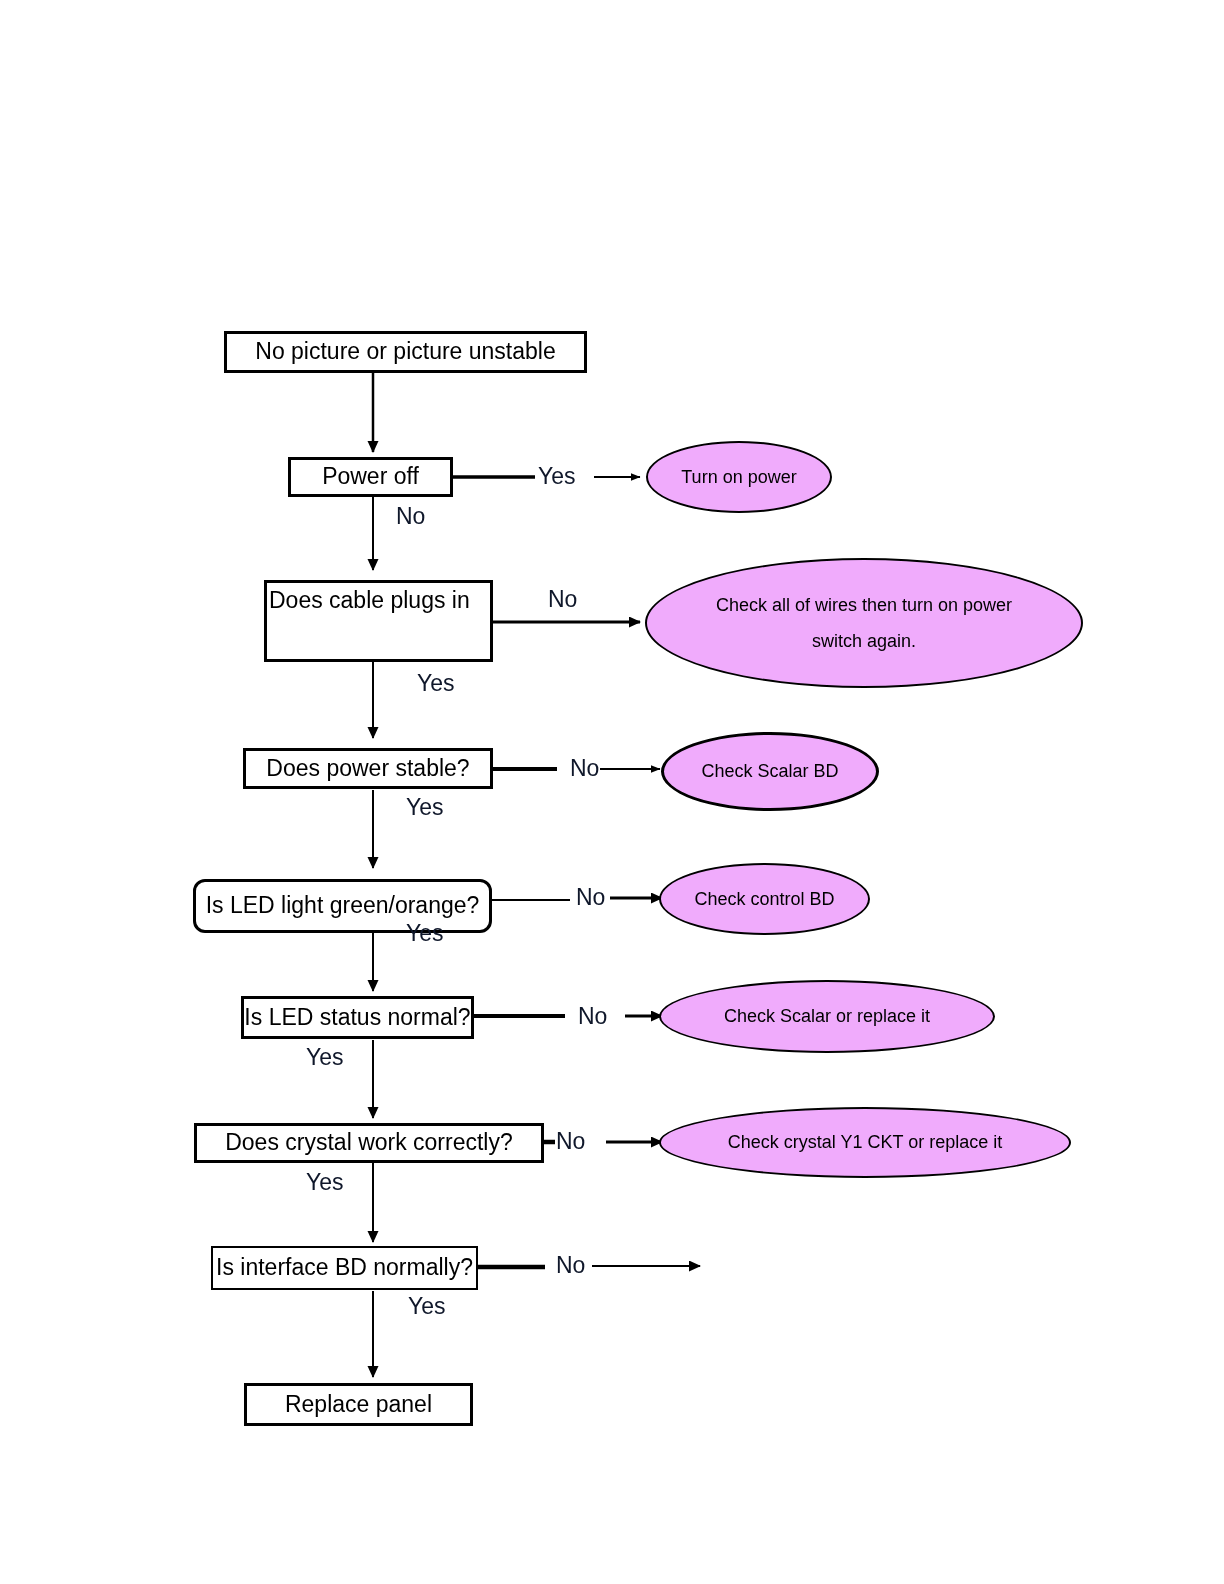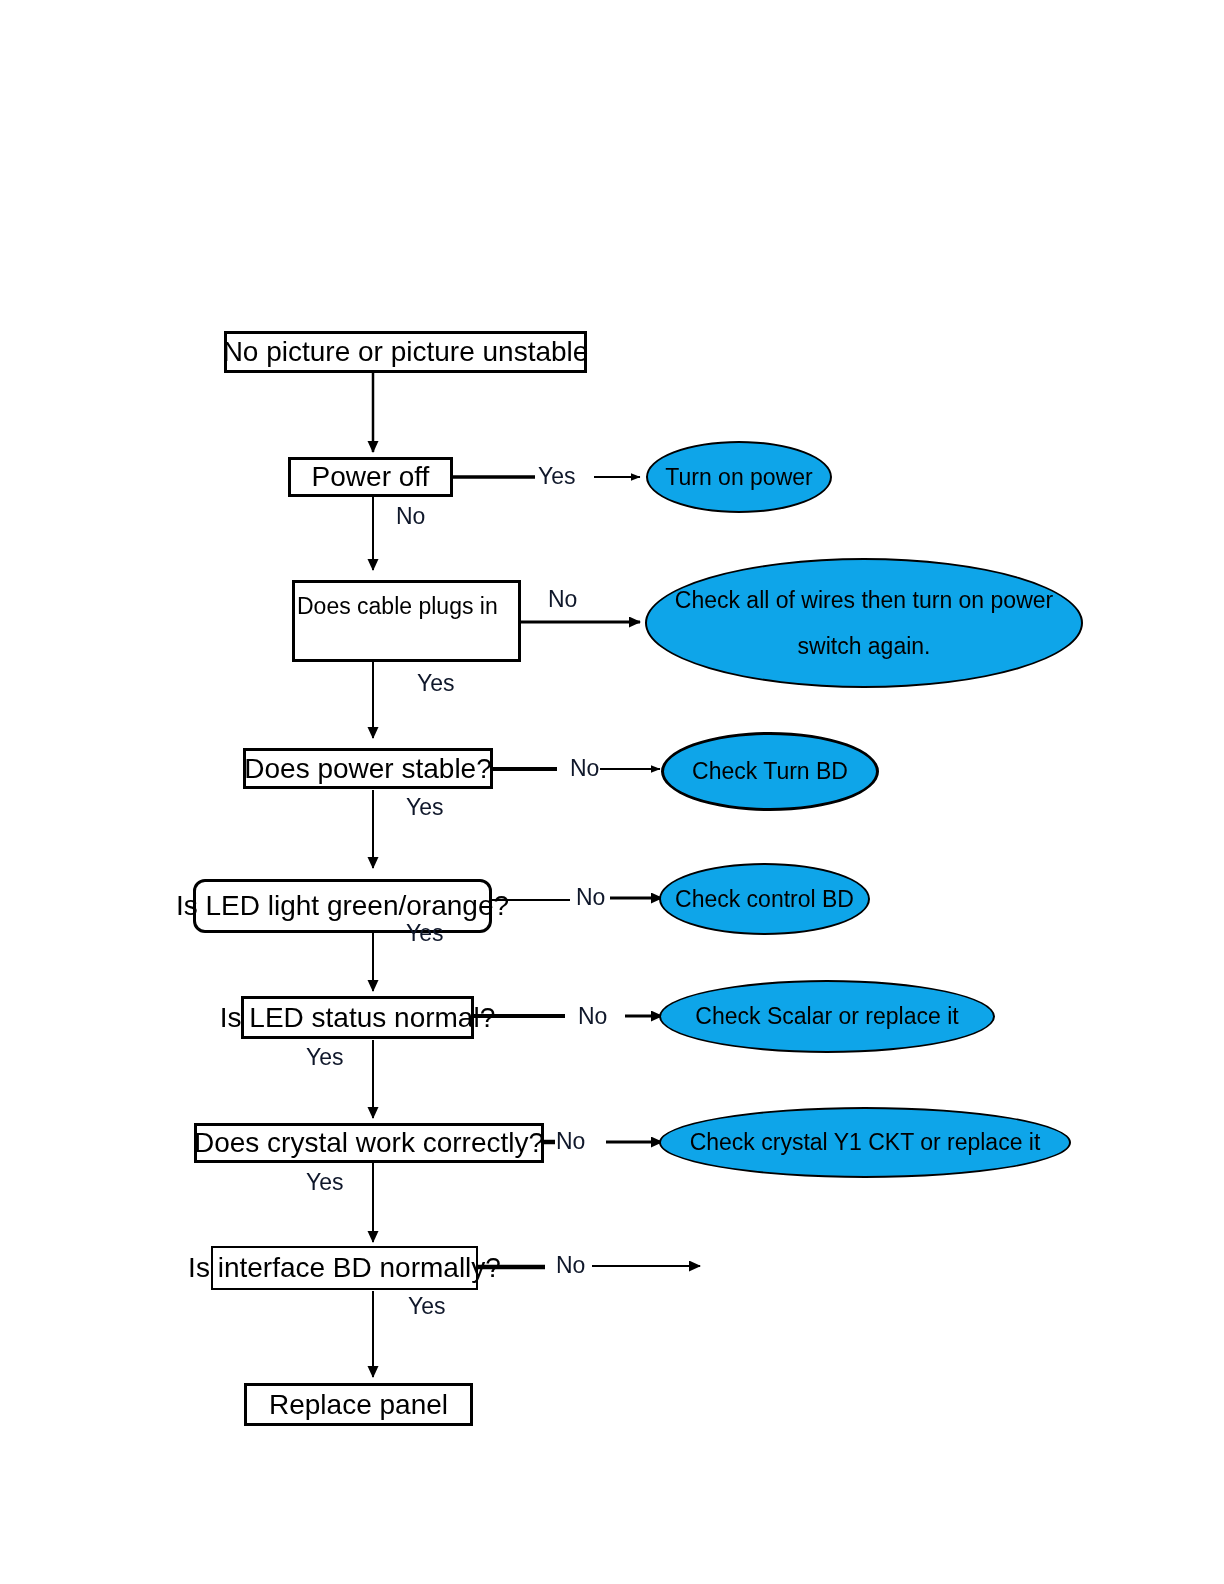--- a/index.html
+++ b/index.html
@@ -29,52 +29,50 @@
   .node-box {
     position: absolute;
     box-sizing: border-box;
     background: #ffffff;
     border: 3px solid #000000;
     display: flex;
     align-items: center;
     justify-content: center;
     text-align: center;
     line-height: 1.55;
-    font-size: 28px;
+    font-size: 23px;
     color: #000000;
     white-space: nowrap;
   }
   .node-box.thin {
     border-width: 2px;
   }
   .node-box.two-line {
     white-space: normal;
     display: block;
-    padding-top: 6px;
-    margin-left: 28px;
   }
   .node-box.two-line .ln {
     display: block;
     text-align: center;
   }
   .node-box.two-line .ln.first {
     text-align: left;
     padding-left: 2px;
   }
   .node-oval {
     position: absolute;
     box-sizing: border-box;
-    background: #0ea5e9;
+    background: #f0abfc;
     border: 2px solid #000000;
     border-radius: 50%;
     display: flex;
     align-items: center;
     justify-content: center;
     text-align: center;
-    font-size: 23px;
+    font-size: 18px;
     color: #000000;
     line-height: 1.6;
   }
   .node-oval.thick { border-width: 3px; }
   .node-oval span.txt { display: block; width: 100%; }
   .node-oval.two-line span.txt { line-height: 2.0; }
   .edge-label {
     position: absolute;
     font-size: 23px;
     color: #0f172a;
@@ -154,21 +152,21 @@
       <span style="display:block;">Check all of wires then turn on power</span>
       <span style="display:block;">switch again.</span>
     </span>
   </div>
 
   <div class="node-box" style="left:243px; top:748px; width:250px; height:41px;">
     <span>Does power stable?</span>
   </div>
 
   <div class="node-oval thick" style="left:661px; top:732px; width:218px; height:79px;">
-    <span class="txt">Check Turn BD</span>
+    <span class="txt">Check Scalar BD</span>
   </div>
 
   <div class="node-box" style="left:193px; top:879px; width:299px; height:54px;border-radius:12px;">
     <span>Is LED light green/orange?</span>
   </div>
 
   <div class="node-oval" style="left:659px; top:863px; width:211px; height:72px;">
     <span class="txt">Check control BD</span>
   </div>
 

